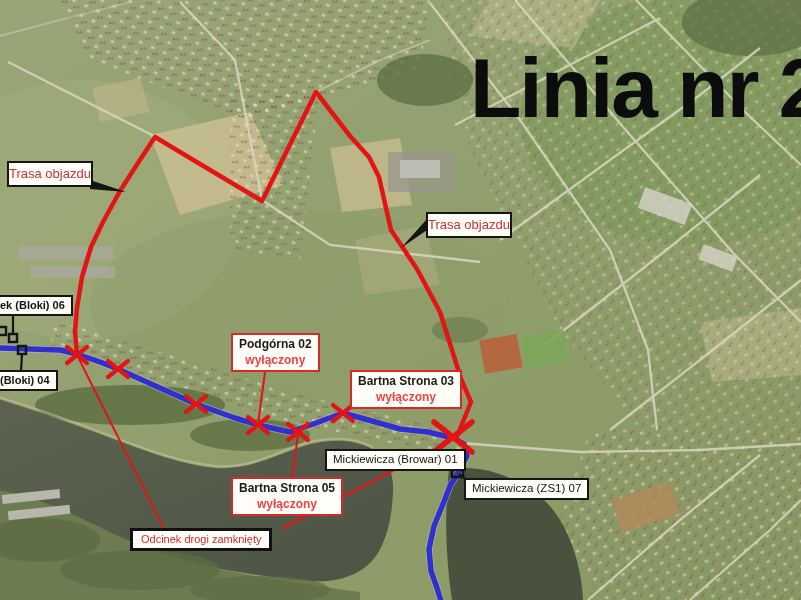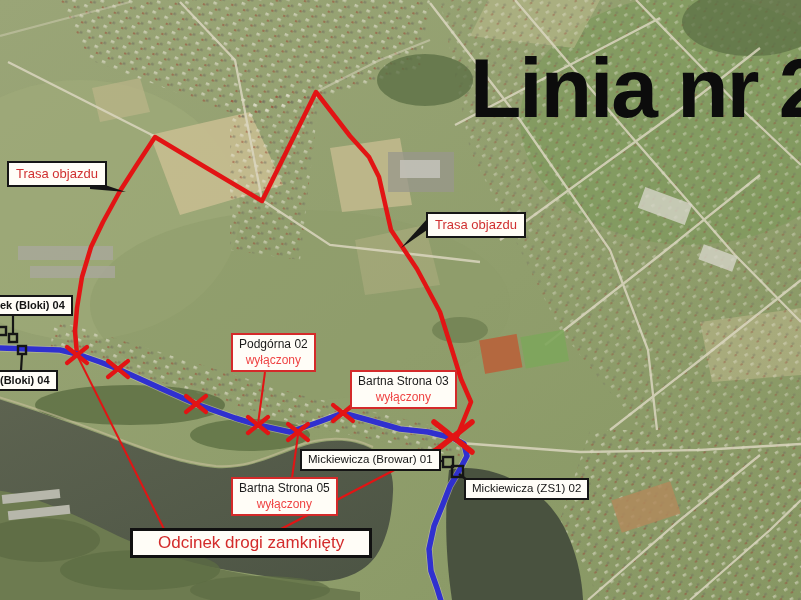--- a/index.html
+++ b/index.html
@@ -3,23 +3,23 @@
 <meta charset="utf-8">
 <style>
   html,body{margin:0;padding:0;}
   #screen{position:relative;width:801px;height:600px;overflow:hidden;
           font-family:"Liberation Sans",sans-serif;background:#93a06c;}
   #mapsvg{position:absolute;left:0;top:0;z-index:1;}
 
   .lbl{position:absolute;z-index:5;background:#fffdf7;white-space:nowrap;line-height:1.2;}
   .lbl-black{border:2.5px solid #151515;color:#141414;padding:2px 6px;font-size:11.5px;}
   .lbl-black-bold{border:2.5px solid #151515;color:#141414;padding:2px 6px;font-size:11px;font-weight:bold;}
-  .lbl-red{border:2px solid #d42a2a;color:#1a1a1a;padding:2px 6px;font-size:12px;text-align:center;line-height:1.3;}
-  .lbl-trasa{border:2.5px solid #151515;color:#d03030;padding:3px 7px;font-size:13px;}
-  .lbl-closed{border:3px solid #111;color:#d32b2b;padding:2px 25px;font-size:17px;}
+  .lbl-red{border:2px solid #d42a2a;color:#1a1a1a;padding:2px 6px;font-size:12px;text-align:center;line-height:1.3;font-weight:bold;}
+  .lbl-trasa{border:2.5px solid #151515;color:#d03030;padding:3px 0;font-size:13px;}
+  .lbl-closed{border:3px solid #111;color:#d32b2b;padding:2px 8px;font-size:11px;}
   .status-line{display:block;color:#ef4444;}
 
   .map-title{position:absolute;left:470px;top:46px;z-index:6;
              font-weight:bold;font-size:84px;line-height:1;color:#0c0c0c;
              letter-spacing:-2px;white-space:nowrap;}
 </style>
 </head>
 <body>
 
 <div id="screen">
@@ -175,21 +175,21 @@
 
   <div class="lbl lbl-trasa" style="left:7px;top:161px;">
     <span>Trasa objazdu</span>
   </div>
 
   <div class="lbl lbl-trasa" style="left:426px;top:212px;">
     <span>Trasa objazdu</span>
   </div>
 
   <div class="lbl lbl-black-bold" style="left:-8px;top:295px;">
-    <span>ek (Bloki) 04</span>
+    <span>ek (Bloki) 06</span>
   </div>
 
   <div class="lbl lbl-black-bold" style="left:-8px;top:370px;">
     <span>(Bloki) 04</span>
   </div>
 
   <div class="lbl lbl-red" style="left:231px;top:333px;">
     <span>Podgórna 02</span>
     <span class="status-line">wyłączony</span>
   </div>
@@ -197,25 +197,25 @@
   <div class="lbl lbl-red" style="left:350px;top:370px;">
     <span>Bartna Strona 03</span>
     <span class="status-line">wyłączony</span>
   </div>
 
   <div class="lbl lbl-red" style="left:231px;top:477px;">
     <span>Bartna Strona 05</span>
     <span class="status-line">wyłączony</span>
   </div>
 
-  <div class="lbl lbl-black" style="left:300px;top:449px;">
+  <div class="lbl lbl-black" style="left:325px;top:449px;">
     <span>Mickiewicza (Browar) 01</span>
   </div>
 
   <div class="lbl lbl-black" style="left:464px;top:478px;">
-    <span>Mickiewicza (ZS1) 02</span>
+    <span>Mickiewicza (ZS1) 07</span>
   </div>
 
   <div class="lbl lbl-closed" style="left:130px;top:528px;">
     <span>Odcinek drogi zamknięty</span>
   </div>
 
 </div>
 
 </body></html>

